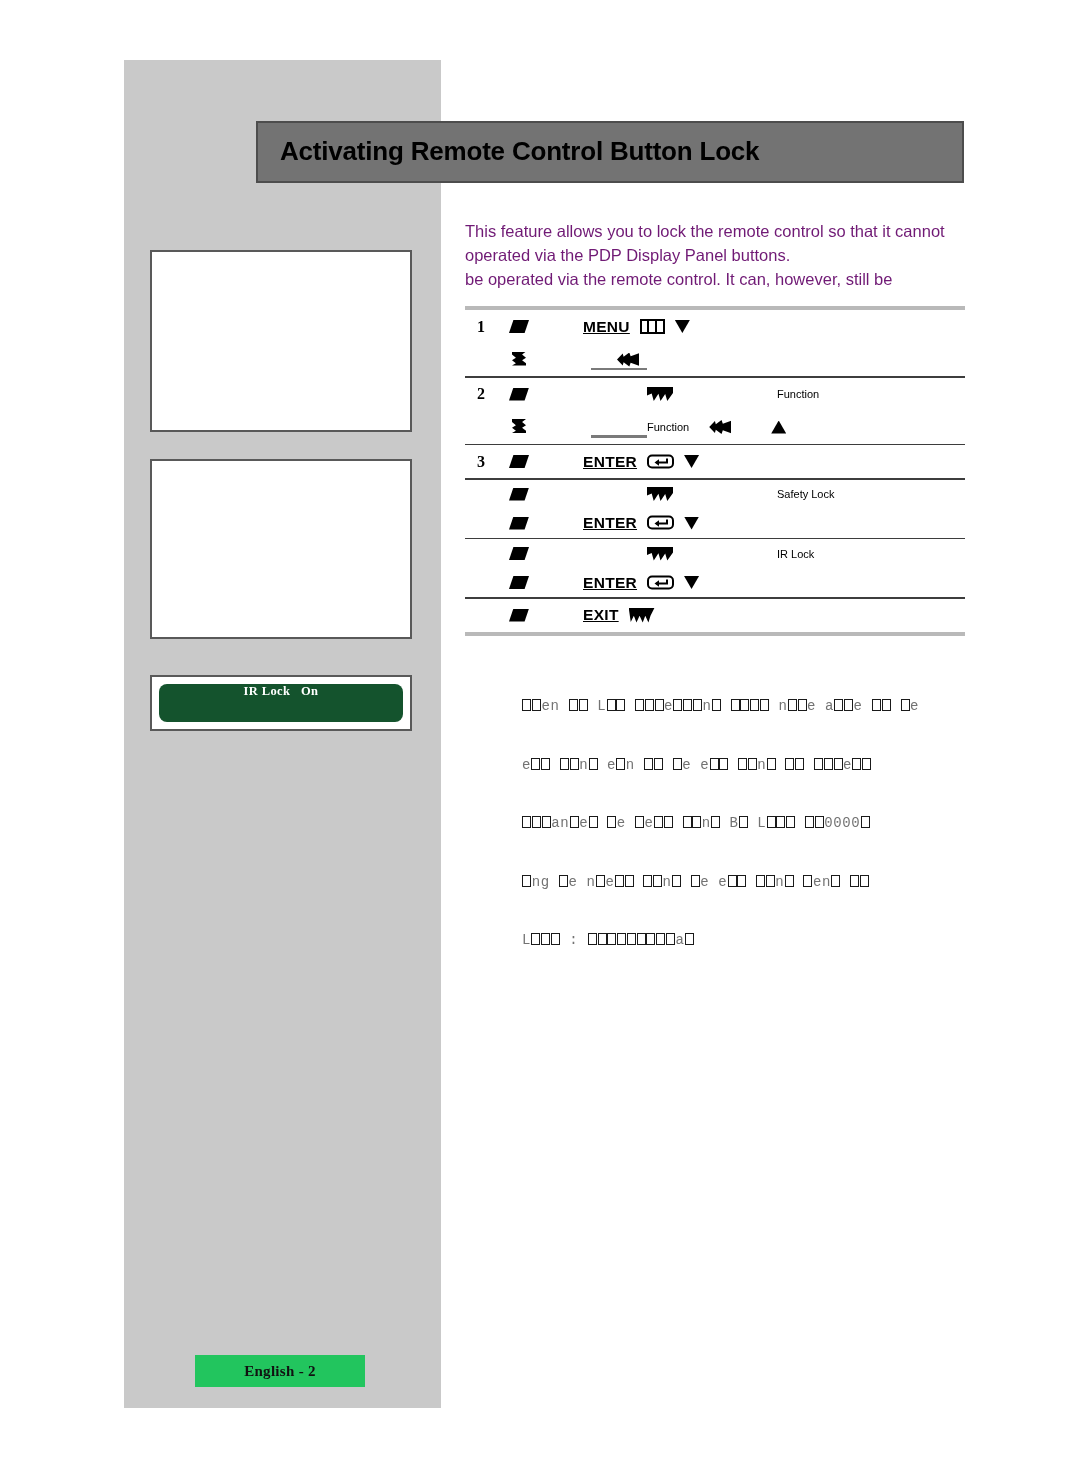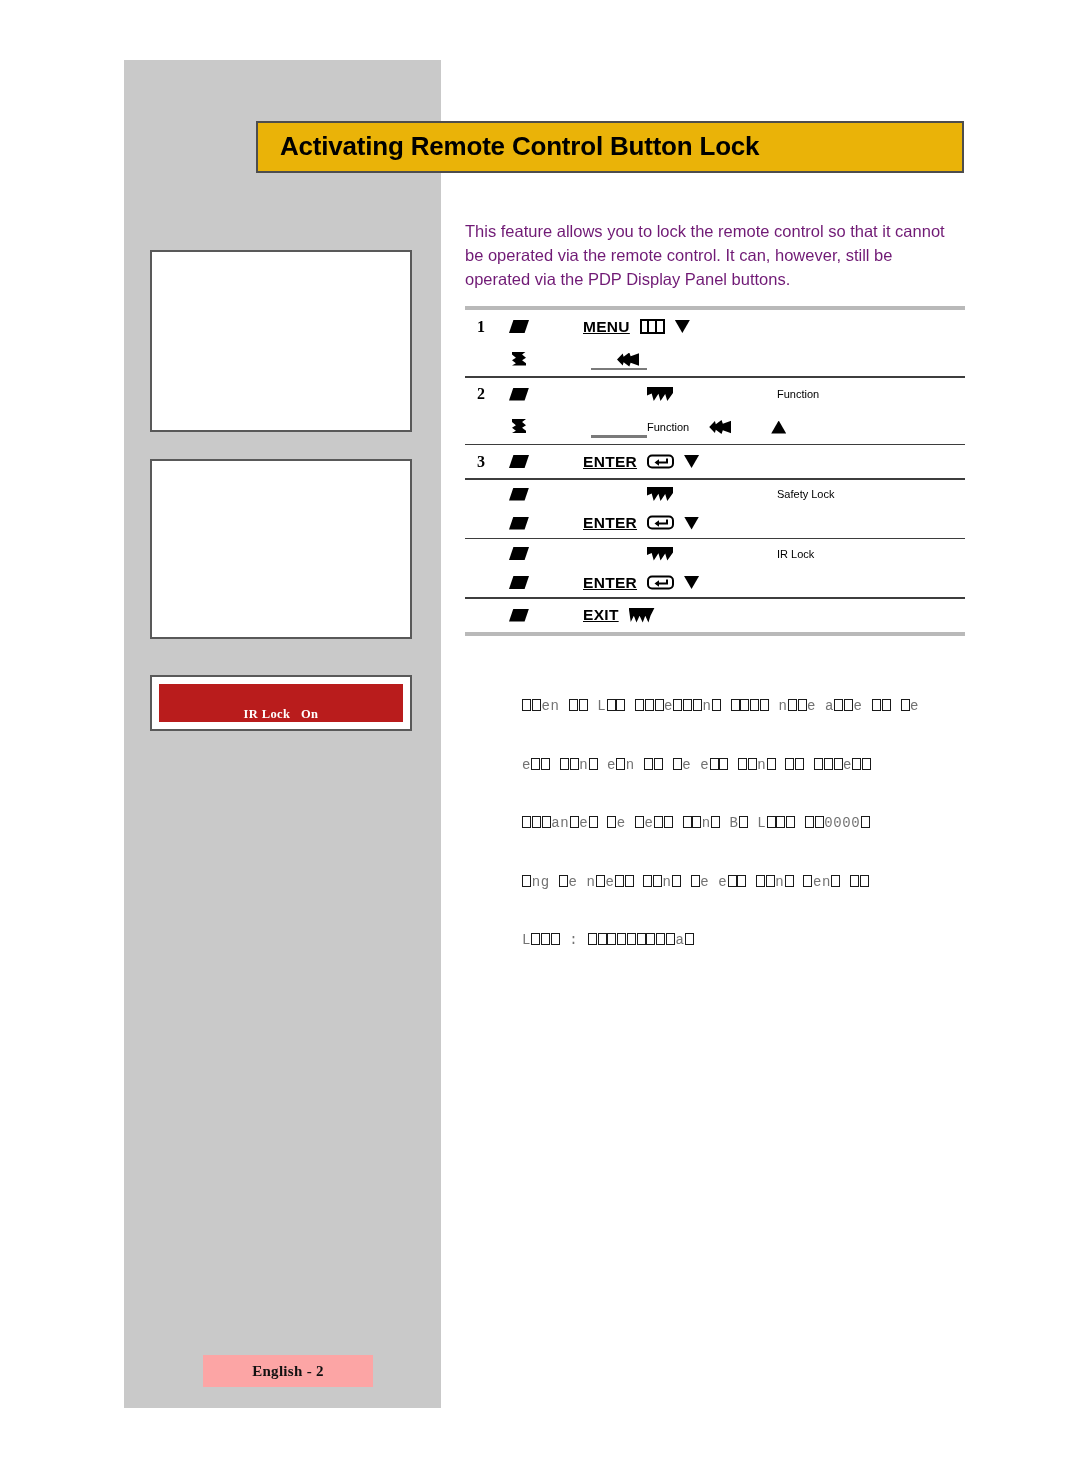--- a/index.html
+++ b/index.html
@@ -24,22 +24,22 @@
     height: 1348px;
     background: #c9c9c9;
   }
 
   
   #title-bar {
     position: absolute;
     left: 256px;
     top: 121px;
     width: 708px;
-    height: 52px;
-    background: #eab308;
+    height: 62px;
+    background: #737373;
     border: 2px solid #4d4d4d;
     box-sizing: border-box;
   }
   #title-bar .title-text {
     position: absolute;
     left: 22px;
     top: 50%;
     transform: translateY(-52%);
     font-size: 26px;
     font-weight: bold;
@@ -70,42 +70,43 @@
   #side-box-1 { left: 150px; top: 250px; width: 262px; height: 182px; }
   #side-box-2 { left: 150px; top: 459px; width: 262px; height: 180px; }
   #side-box-3 { left: 150px; top: 675px; width: 262px; height: 56px; }
 
   #osd-bar {
     position: absolute;
     left: 7px;
     top: 7px;
     right: 7px;
     bottom: 7px;
-    background: #b91c1c;
+    background: #14532d;
     display: flex;
-    align-items: flex-end;
+    align-items: flex-start;
     justify-content: center;
+    border-radius: 8px;
   }
   #osd-bar .osd-text {
     color: #ffffff;
     font-family: "Liberation Serif", serif;
     font-weight: bold;
     font-size: 12.5px;
     letter-spacing: 0.4px;
     white-space: pre;
   }
 
   
   #footer-box {
     position: absolute;
-    left: 203px;
+    left: 195px;
     top: 1355px;
     width: 170px;
     height: 32px;
-    background: #fca5a5;
+    background: #22c55e;
     display: flex;
     align-items: center;
     justify-content: center;
   }
   #footer-box .footer-text {
     font-family: "Liberation Serif", serif;
     font-weight: bold;
     font-size: 15px;
     color: #111111;
     letter-spacing: 0.3px;
@@ -316,22 +317,22 @@
 <body>
 
 <div id="gray-panel"></div>
 
 <div id="title-bar">
   <div class="title-text">Activating Remote Control Button Lock</div>
 </div>
 
 <div id="intro">
   <p>This feature allows you to lock the remote control so that it cannot</p>
+  <p>operated via the PDP Display Panel buttons.</p>
   <p>be operated via the remote control. It can, however, still be</p>
-  <p>operated via the PDP Display Panel buttons.</p>
 </div>
 
 <div class="side-box" id="side-box-1"></div>
 <div class="side-box" id="side-box-2"></div>
 <div class="side-box" id="side-box-3">
   <div id="osd-bar">
     <span class="osd-text">IR Lock   On</span>
   </div>
 </div>
 

